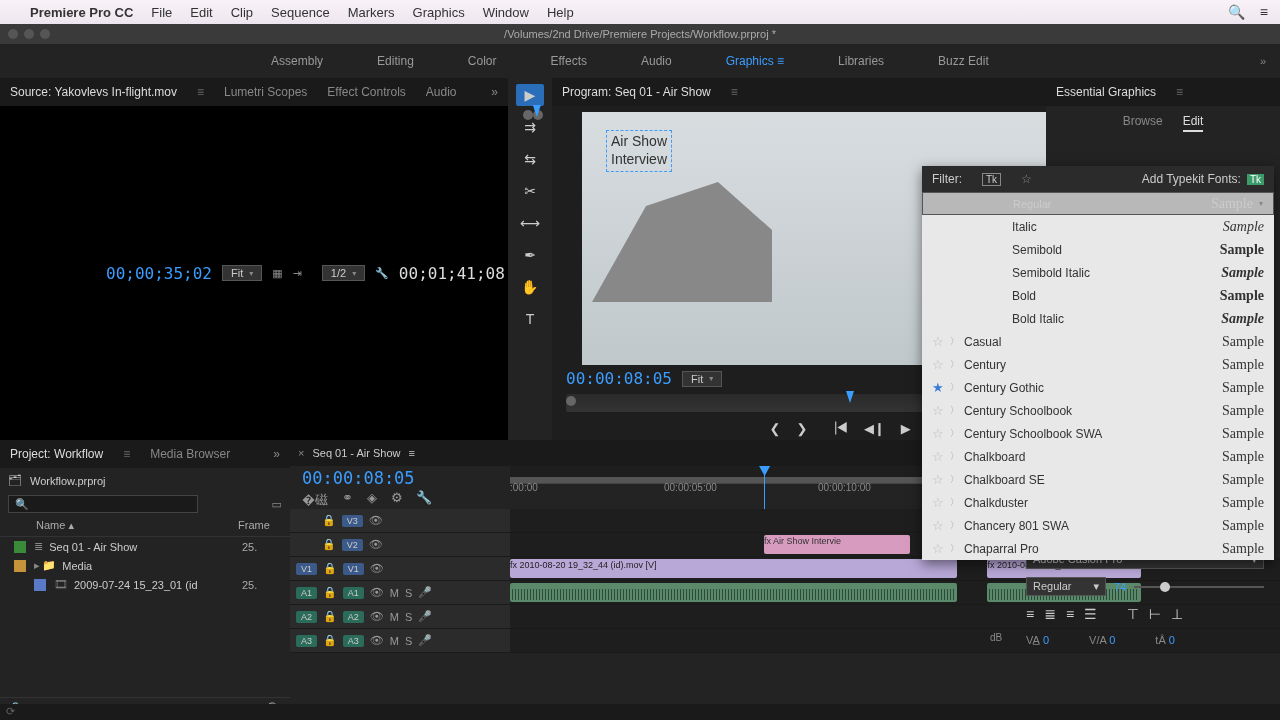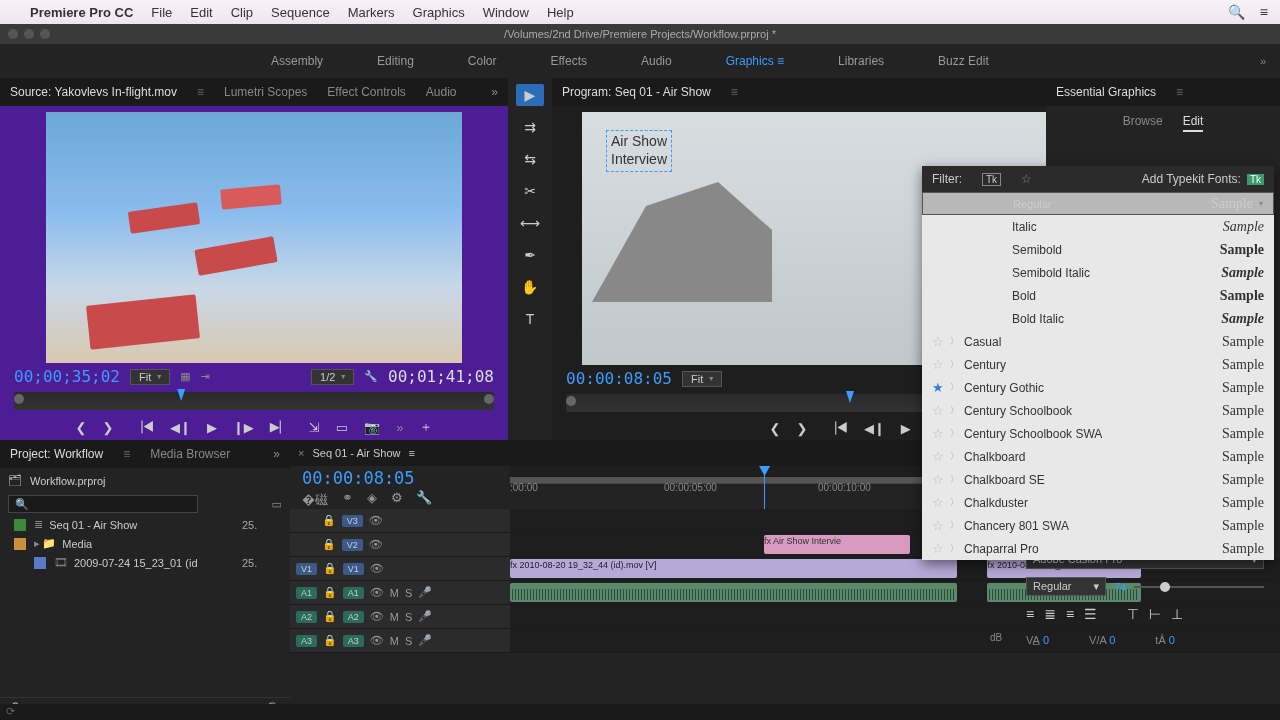--- a/index.html
+++ b/index.html
@@ -17,21 +17,21 @@
 .workspacebar .tab.active{color:#3b9dff;}
 .main { display: grid; grid-template-columns: 508px 44px 1fr; grid-template-rows: 362px 1fr; height: 642px; }
 .tool-col{background:#232323;padding-top:6px;display:flex;flex-direction:column;align-items:center;gap:10px;}
 .tool-col .tool{width:28px;height:22px;display:flex;align-items:center;justify-content:center;color:#ccc;font-size:14px;}
 .tool-col .tool.active{background:#2a6db8;border-radius:2px;}
 .panel{background:#232323;display:flex;flex-direction:column;}
 .paneltabs{display:flex;align-items:center;height:28px;background:#1a1a1a;gap:20px;padding:0 10px;color:#888;font-size:12px;}
 .paneltabs .ptab{cursor:pointer;white-space:nowrap;}
 .paneltabs .ptab.active{color:#ddd;}
 .paneltabs .menu-icon{color:#666;}
-.source-body{flex:1;background:#4c1d95;display:flex;flex-direction:column;}
+.source-body{flex:1;background:#000000;display:flex;flex-direction:row;}
 .viewer{flex:1;background:#000;margin:6px 46px 0;position:relative;overflow:hidden;}
 .timecodebar{display:flex;align-items:center;padding:4px 14px;gap:10px;}
 .tc{color:#3b9dff;font-size:16px;font-family:monospace;}
 .sel{background:#333;border:1px solid #555;color:#ccc;padding:1px 8px;font-size:11px;display:inline-flex;align-items:center;gap:6px;}
 .sel::after{content:"▾";font-size:8px;color:#888;}
 .scrub{height:18px;margin:2px 14px;position:relative;background:linear-gradient(#2a2a2a,#333);border-radius:2px;}
 .scrub .play{position:absolute;top:-3px;width:8px;height:12px;background:#3b9dff;clip-path:polygon(0 0,100% 0,50% 100%);}
 .scrub .endstop{position:absolute;top:2px;width:10px;height:10px;border-radius:50%;background:#666;}
 .transport{display:flex;align-items:center;justify-content:center;gap:16px;padding:6px 0 4px;color:#ccc;font-size:13px;}
 .transport span{cursor:pointer;}
@@ -262,20 +262,25 @@
         <span class="ptab">Media Browser</span>
         <span style="margin-left:auto;color:#888">»</span>
       </div>
       <div class="projheader">
         <span>🗂</span>
         <span>Workflow.prproj</span>
       </div>
       <div class="searchrow">
         <input placeholder="🔍" style="">
         <span style="margin-left:auto;color:#888">▭</span>
+      </div>
+      <div class="projcols">
+        <span class="c1"></span>
+        <span class="c2"><span>Name</span> ▴</span>
+        <span class="c3">Frame</span>
       </div>
       <div class="projrows" id="projrows">
           <div class="prow" style="padding-left: 14px;">
             <span class="chip" style="background:#3a8a3a"></span>
             <span class="icon">≣</span>
             <span class="nm">Seq 01 - Air Show</span>
             <span class="fr">25.</span>
           </div>
           <div class="prow" style="padding-left: 14px;">
             <span class="chip" style="background:#c8923a"></span>

